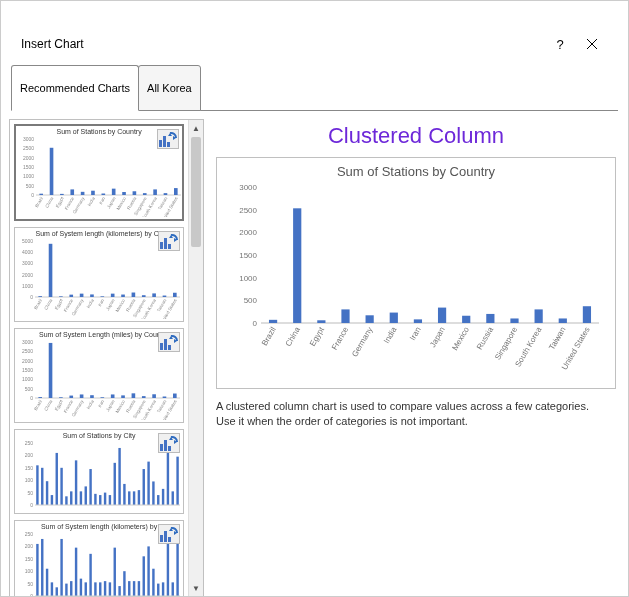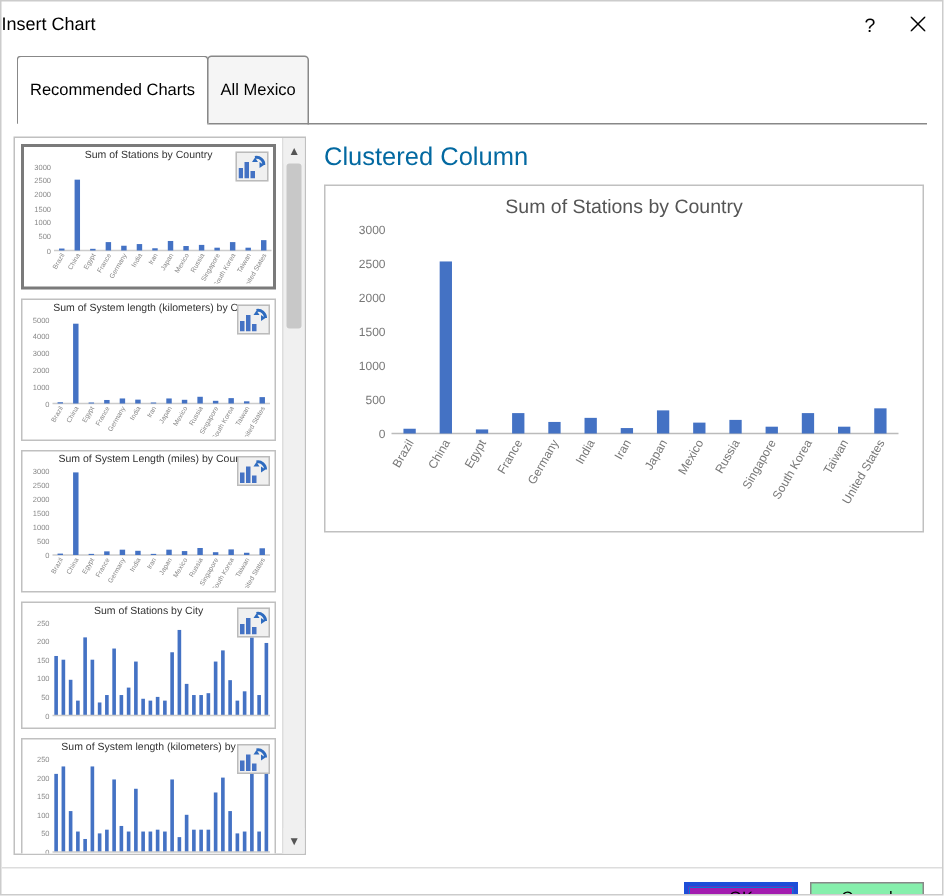--- a/index.html
+++ b/index.html
@@ -11,21 +11,22 @@
     color: #000;
     width: 629px;
     height: 597px;
     overflow: hidden;
     border: 1px solid #ccc;
   }
   .titlebar {
     height: 30px;
     display: flex;
     align-items: center;
-    padding: 0 0;
+    padding: 0 20px;
+    margin-top: 28px;
   }
   .titlebar .title { font-size: 12px; }
   .titlebar .spacer { flex: 1; }
   .titlebar .tb-btn {
     width: 32px;
     height: 24px;
     display: flex;
     align-items: center;
     justify-content: center;
     font-size: 13px;
@@ -117,24 +118,25 @@
     background:#f0f0f0;
     display:flex;
     align-items:center;
     justify-content:center;
   }
   .preview {
     flex:1;
     padding: 4px 4px 0 4px;
   }
   .preview h1 {
-    font-size: 17px;
+    font-size: 22px;
     font-weight: normal;
-    color: #0369a1;
+    color: #6d28d9;
     margin: 0 0 8px 0;
+    text-align: center;
   }
   .chart-box {
     border: 1px solid #c0c0c0;
     padding: 6px 8px 2px 8px;
     background:#fff;
   }
   .chart-title {
     text-align:center;
     font-size: 13px;
     color:#555;
@@ -180,21 +182,21 @@
   <div class="tb-btn">
     <svg width="10" height="10" viewBox="0 0 10 10">
       <line x1="0" y1="0" x2="10" y2="10" stroke="#000" stroke-width="1"></line>
       <line x1="10" y1="0" x2="0" y2="10" stroke="#000" stroke-width="1"></line>
     </svg>
   </div>
 </div>
 
 <div class="tabs-row">
   <div class="tab active">Recommended Charts</div>
-  <div class="tab">All Mexico</div>
+  <div class="tab">All Korea</div>
   <div class="tabstrip-rest"></div>
 </div>
 
 <div class="content">
   <div class="thumbs-wrap">
     <div class="thumbs" id="thumbs">
         <div class="thumb selected">
           <div class="thumb-title">Sum of Stations by Country</div>
       <svg width="165" height="80">
             <line x1="18" y1="58" x2="163" y2="58" stroke="#ccc"></line>
@@ -494,19 +496,23 @@
           <text x="195.92857142857144" y="146" class="axis-text" transform="rotate(-60 195.92857142857144 146)" text-anchor="end">Iran</text>
           <text x="220.07142857142858" y="146" class="axis-text" transform="rotate(-60 220.07142857142858 146)" text-anchor="end">Japan</text>
           <text x="244.21428571428572" y="146" class="axis-text" transform="rotate(-60 244.21428571428572 146)" text-anchor="end">Mexico</text>
           <text x="268.35714285714283" y="146" class="axis-text" transform="rotate(-60 268.35714285714283 146)" text-anchor="end">Russia</text>
           <text x="292.5" y="146" class="axis-text" transform="rotate(-60 292.5 146)" text-anchor="end">Singapore</text>
           <text x="316.6428571428571" y="146" class="axis-text" transform="rotate(-60 316.6428571428571 146)" text-anchor="end">South Korea</text>
           <text x="340.7857142857143" y="146" class="axis-text" transform="rotate(-60 340.7857142857143 146)" text-anchor="end">Taiwan</text>
           <text x="364.9285714285714" y="146" class="axis-text" transform="rotate(-60 364.9285714285714 146)" text-anchor="end">United States</text>
         </svg>
     </div>
+    <div class="desc">
+      <span>A clustered column chart is used to compare values across a few categories.</span><br>
+      <span>Use it when the order of categories is not important.</span>
+    </div>
   </div>
 </div>
 
 <div class="footer">
   <button class="btn primary">OK</button>
   <button class="btn">Cancel</button>
 </div>
 
 </body></html>

